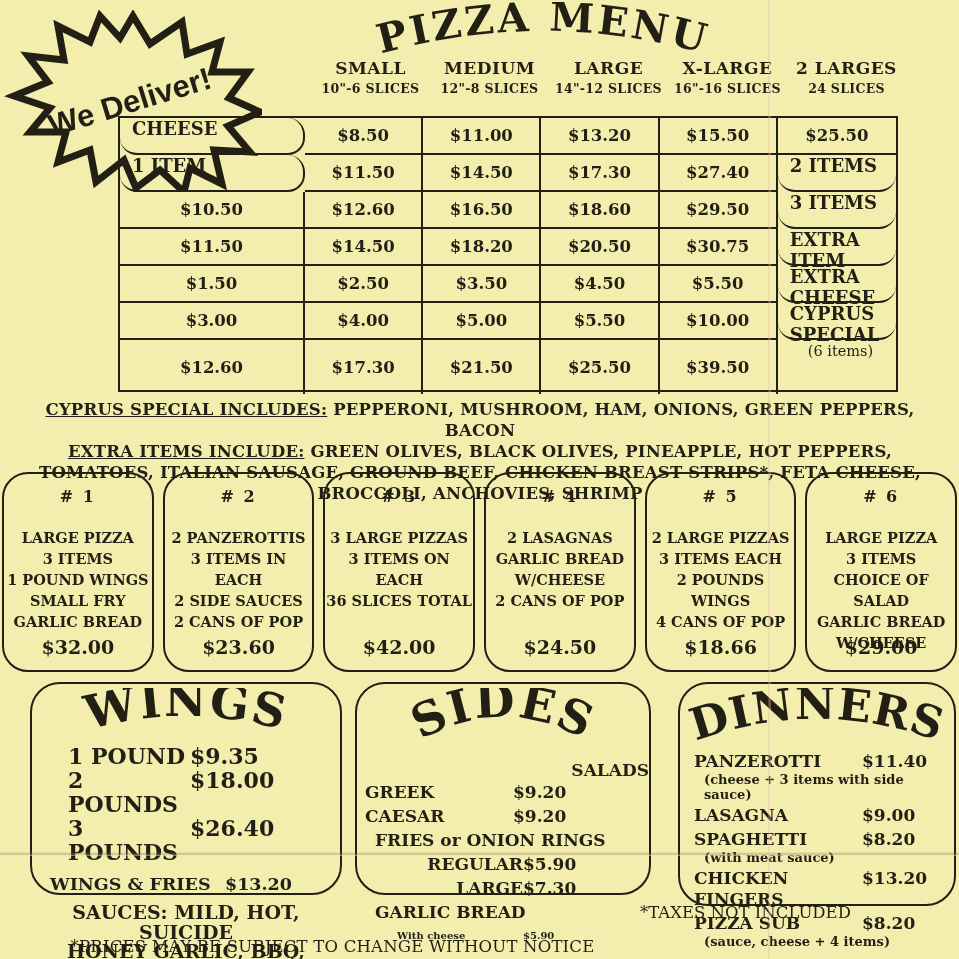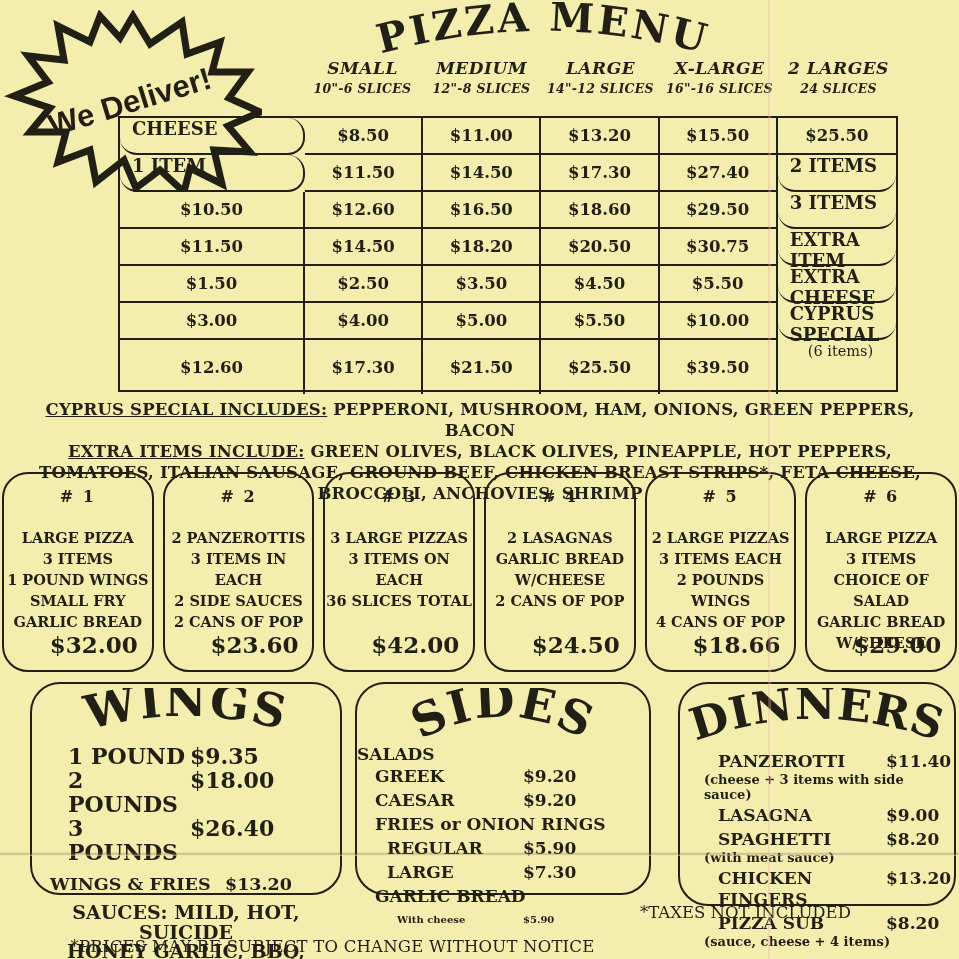--- a/index.html
+++ b/index.html
@@ -14,21 +14,21 @@
     background:linear-gradient(to bottom, rgba(130,115,70,.0), rgba(120,105,60,.38), rgba(255,255,240,.5)); }
   .crease-v { position:absolute; left:768px; top:0; width:3px; height:959px;
     background:linear-gradient(to right, rgba(205,150,120,.28), rgba(255,240,220,.35)); }
   
   .burst { position:absolute; left:4px; top:10px; width:258px; height:182px; }
   .burst svg { width:100%; height:100%; }
   
   .title-arc { position:absolute; left:348px; top:2px; width:390px; height:64px; }
   .arc-text { font-family:"DejaVu Serif", serif; font-weight:bold; fill:#221f15; }
   
-  .size-head { position:absolute; left:303px; top:58px; width:595px; height:50px; display:flex;font-style:italic; }
+  .size-head { position:absolute; left:311px; top:58px; width:595px; height:50px; display:flex; }
   .size-col { flex:1; text-align:center; }
   .size-name { font-size:17px; letter-spacing:.5px; }
   .size-detail { font-size:12.5px; margin-top:3px; letter-spacing:.3px; }
   
   .ptable {
     position:absolute; left:118px; top:116px; width:780px; height:276px;
     display:grid; grid-template-columns:185px repeat(5,1fr);
     grid-template-rows:repeat(6,37px) 54px;
     border:2.5px solid #221f15;
   }
@@ -44,41 +44,41 @@
   .notes { position:absolute; left:15px; top:399px; width:930px; text-align:center;
     font-size:16.5px; line-height:21px; letter-spacing:.2px; }
   .notes .u { text-decoration:underline; }
   
   .combos { position:absolute; left:2px; top:472px; width:955px; height:200px;
     display:flex; gap:9px; }
   .combo { flex:1; border:2.5px solid #221f15; border-radius:26px;
     text-align:center; position:relative; padding-top:13px; }
   .combo-num { font-size:16px; letter-spacing:2px; }
   .combo-lines { margin-top:21px; font-size:14.5px; line-height:21px; }
-  .combo-price { position:absolute; bottom:12px; left:16px; width:100%; font-size:23px; }
+  .combo-price { position:absolute; bottom:12px; left:0; width:100%; font-size:19px; }
   
   .bbox { position:absolute; border:2.5px solid #221f15; border-radius:30px; }
   .wings-box   { left:30px;  top:682px; width:312px; height:213px; }
   .sides-box   { left:355px; top:682px; width:296px; height:213px; }
   .dinners-box { left:678px; top:682px; width:278px; height:224px; }
   .box-title { display:block; margin:4px auto 0; }
   .wrow { display:flex; padding-left:36px; font-size:22px; line-height:24px; }
   .wrow .lbl { width:122px; }
   .wfries { display:flex; padding-left:18px; font-size:17.5px; margin-top:10px; }
   .wfries .lbl { width:175px; }
   .sauces { margin-top:9px; text-align:center; font-size:19px; line-height:19.5px; }
-  .srow { display:flex; padding-left:18px; font-size:17px; line-height:24px; }
+  .srow { display:flex; padding-left:8px; font-size:17px; line-height:24px; }
   .srow .lbl { width:148px; }
-  .srow.indent { padding-left:30px; }
+  .srow.indent { padding-left:30px;text-align:right; }
   .srow.indent .lbl { width:136px; }
-  .s-center { text-align:left; font-size:17px; margin-top:2px; }
+  .s-center { text-align:right; font-size:17px; margin-top:18px; }
   .s-head { padding-left:18px; font-size:17px; line-height:24px; }
   .srow.small { padding-left:40px; font-size:10px; }
   .srow.small .lbl { width:126px; }
-  .drow { display:flex; padding-left:14px; font-size:17px; line-height:21px; margin-top:3px;margin-left:24px; }
+  .drow { display:flex; padding-left:14px; font-size:17px; line-height:21px; margin-top:3px; }
   .drow .lbl { width:168px; }
   .dnote { padding-left:24px; font-size:13px; line-height:15px; }
   
   .foot1 { position:absolute; left:60px; top:903px; width:545px; text-align:center;
     font-weight:normal; font-size:16.5px; letter-spacing:.2px;margin-top:34px; }
   .foot2 { position:absolute; left:640px; top:903px; width:230px;
     font-weight:normal; font-size:16.5px; }
 </style>
 </head>
 <body>

